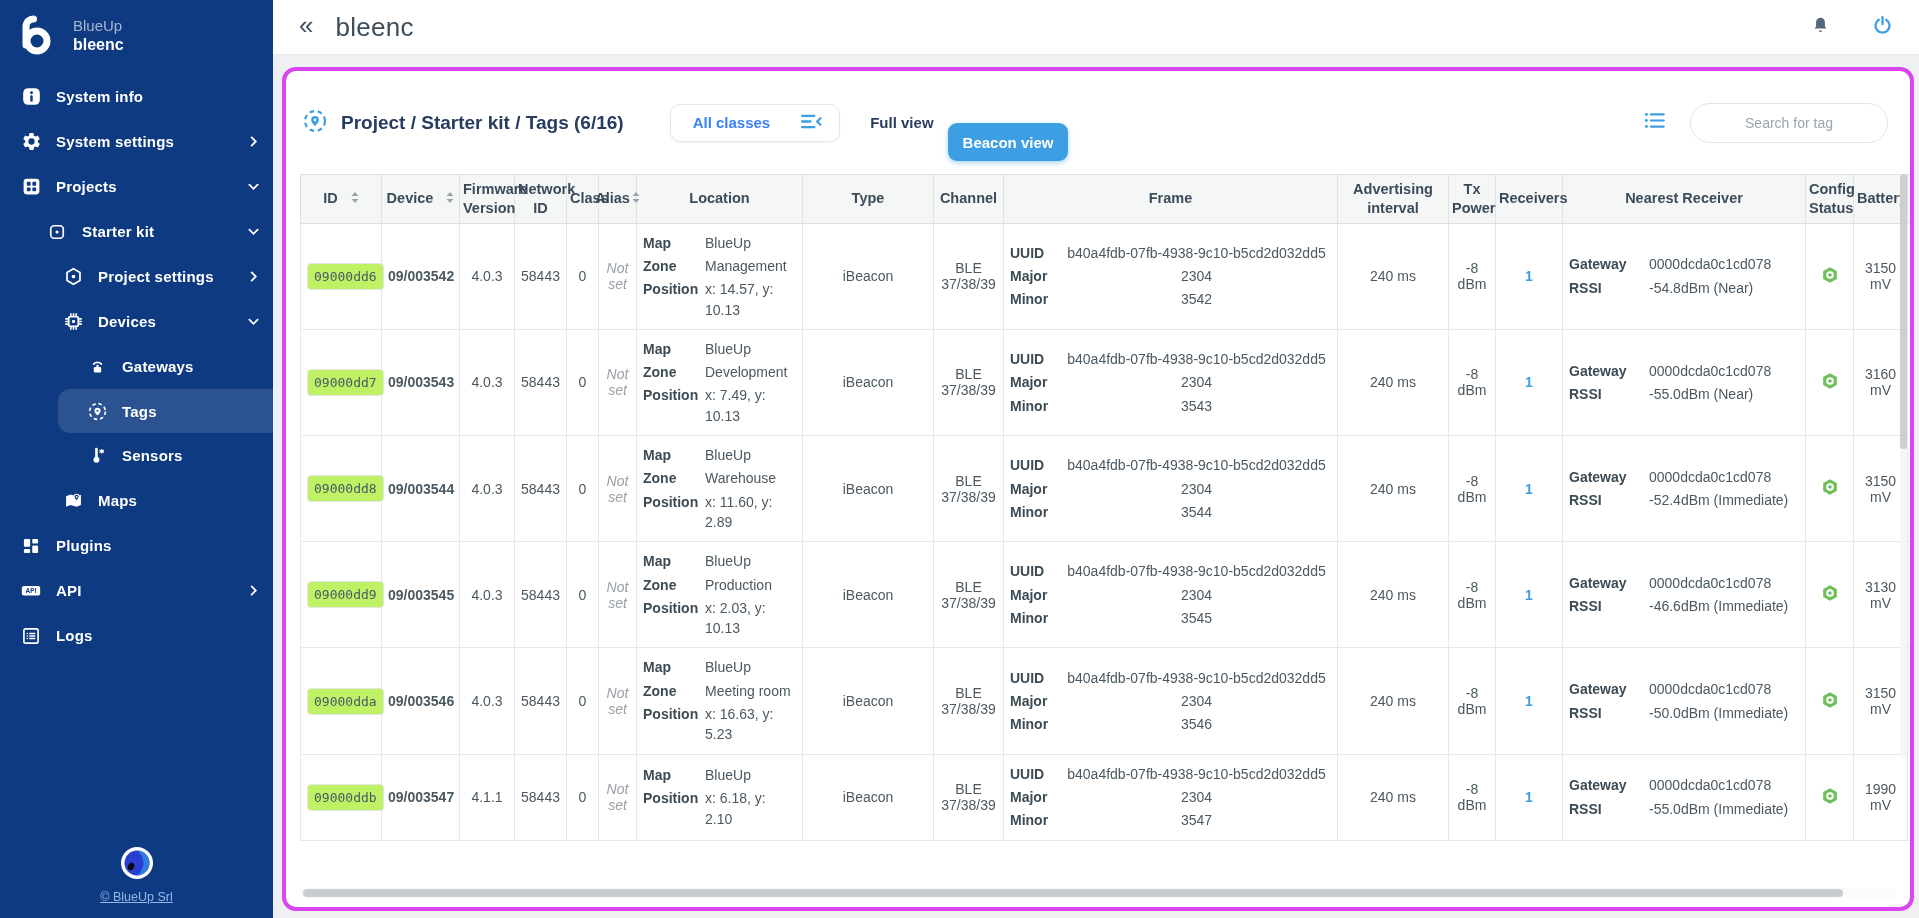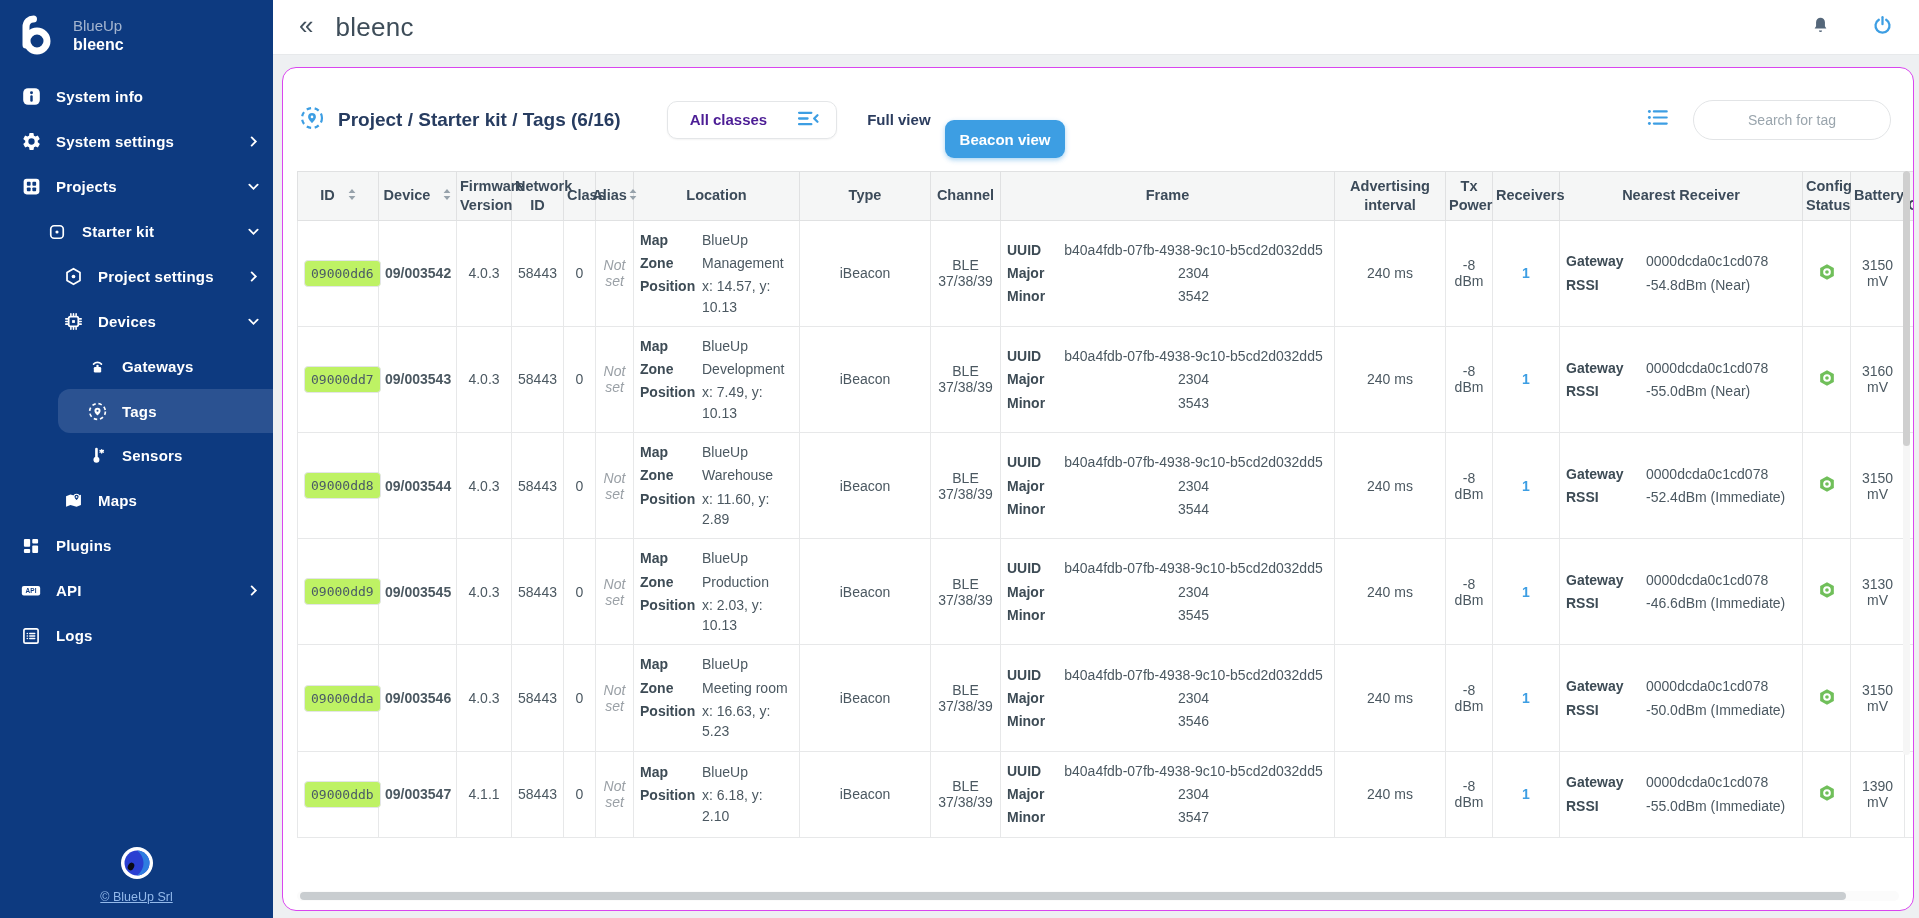--- a/index.html
+++ b/index.html
@@ -25,27 +25,27 @@
   .sb-footer a { color:#93b9ea; font-size:12.5px; text-decoration:underline; }
 
   
   .main { flex:1; display:flex; flex-direction:column; min-width:0; }
   .topbar { height:55px; background:#fff; border-bottom:1px solid #e7e9eb; display:flex; align-items:center; padding:0 18px 0 26px; }
   .back { font-size:26px; color:#44525e; line-height:1; margin-top:-4px; cursor:pointer; }
   .page-title { font-size:26px; color:#3e4d59; margin-left:22px; letter-spacing:.3px; }
   .top-icons { margin-left:auto; display:flex; align-items:center; gap:42px; padding-right:8px; }
 
   .content { flex:1; padding:12px 5px 7px 9px; min-height:0; display:flex; }
-  .card { background:#fff; border:1px solid #d946ef; border-radius:14px; flex:1; display:flex; flex-direction:column; min-width:0; overflow:hidden; }
+  .card { background:#fff; border:4px solid #d946ef; border-radius:14px; flex:1; display:flex; flex-direction:column; min-width:0; overflow:hidden; }
 
   .toolbar { display:flex; align-items:center; padding:13px 16px 13px 16px; }
   .crumb-wrap { display:flex; align-items:center; gap:13px; }
   .crumb { font-size:19px; font-weight:bold; color:#273c60; }
   .classes-btn { margin-left:46px; height:38px; padding:0 16px 0 22px; background:#fff; border:1px solid #e4e6e8; border-radius:10px; box-shadow:0 1px 2px rgba(0,0,0,.05); display:flex; align-items:center; gap:30px; cursor:pointer; }
-  .classes-btn span { font-size:15px; font-weight:600; color:#4c1d95; }
+  .classes-btn span { font-size:15px; font-weight:600; color:#3b82f6; }
   .fullview-btn { margin-left:30px; font-size:15px; font-weight:600; color:#2b3c5e; background:none; border:none; cursor:pointer; font-family:inherit; }
   .beacon-btn { margin-left:14px; height:38px; padding:0 15px; background:#3d9ee3; border:none; border-radius:9px; color:#fff; font-size:15px; font-weight:600; font-family:inherit; box-shadow:0 2px 5px rgba(61,158,227,.45); cursor:pointer;margin-top:39px; }
   .tb-right { margin-left:auto; display:flex; align-items:center; gap:24px; padding-right:6px; }
   .search { width:198px; height:40px; border:1px solid #e2e4e6; border-radius:20px; text-align:center; font-size:14px; color:#5a6a74; outline:none; font-family:inherit; }
   .search::placeholder { color:#9aa5ad; }
 
   
   .table-area { position:relative; padding:0 16px 0 14px; }
   table { border-collapse:collapse; table-layout:fixed; width:1604px; }
   th { background:#f5f6f6; border:1px solid #e0e1e2; color:#3c4b5a; font-size:14.5px; font-weight:bold; line-height:1.3; padding:5px 3px; height:46px; }
@@ -730,21 +730,21 @@
                     <span class="v">-55.0dBm (Immediate)</span>
                   </div>
               </td>
               <td><span class="cfg">
                     <svg width="20" height="20" viewBox="0 0 24 24">
                       <path d="M12 2.6l8.2 4.7v9.4L12 21.4l-8.2-4.7V7.3z" fill="#70bf5a"></path>
                       <circle cx="12" cy="12" r="4.6" fill="#fff"></circle>
                       <circle cx="12" cy="12" r="2.2" fill="#70bf5a"></circle>
                     </svg>
                   </span></td>
-              <td>1390 mV</td>
+              <td>1990 mV</td>
               <td></td>
             </tr>
 
           </tbody>
         </table>
         <div class="vscroll-track">
             <div class="vscroll-thumb"></div>
           </div>
       </div>
 

